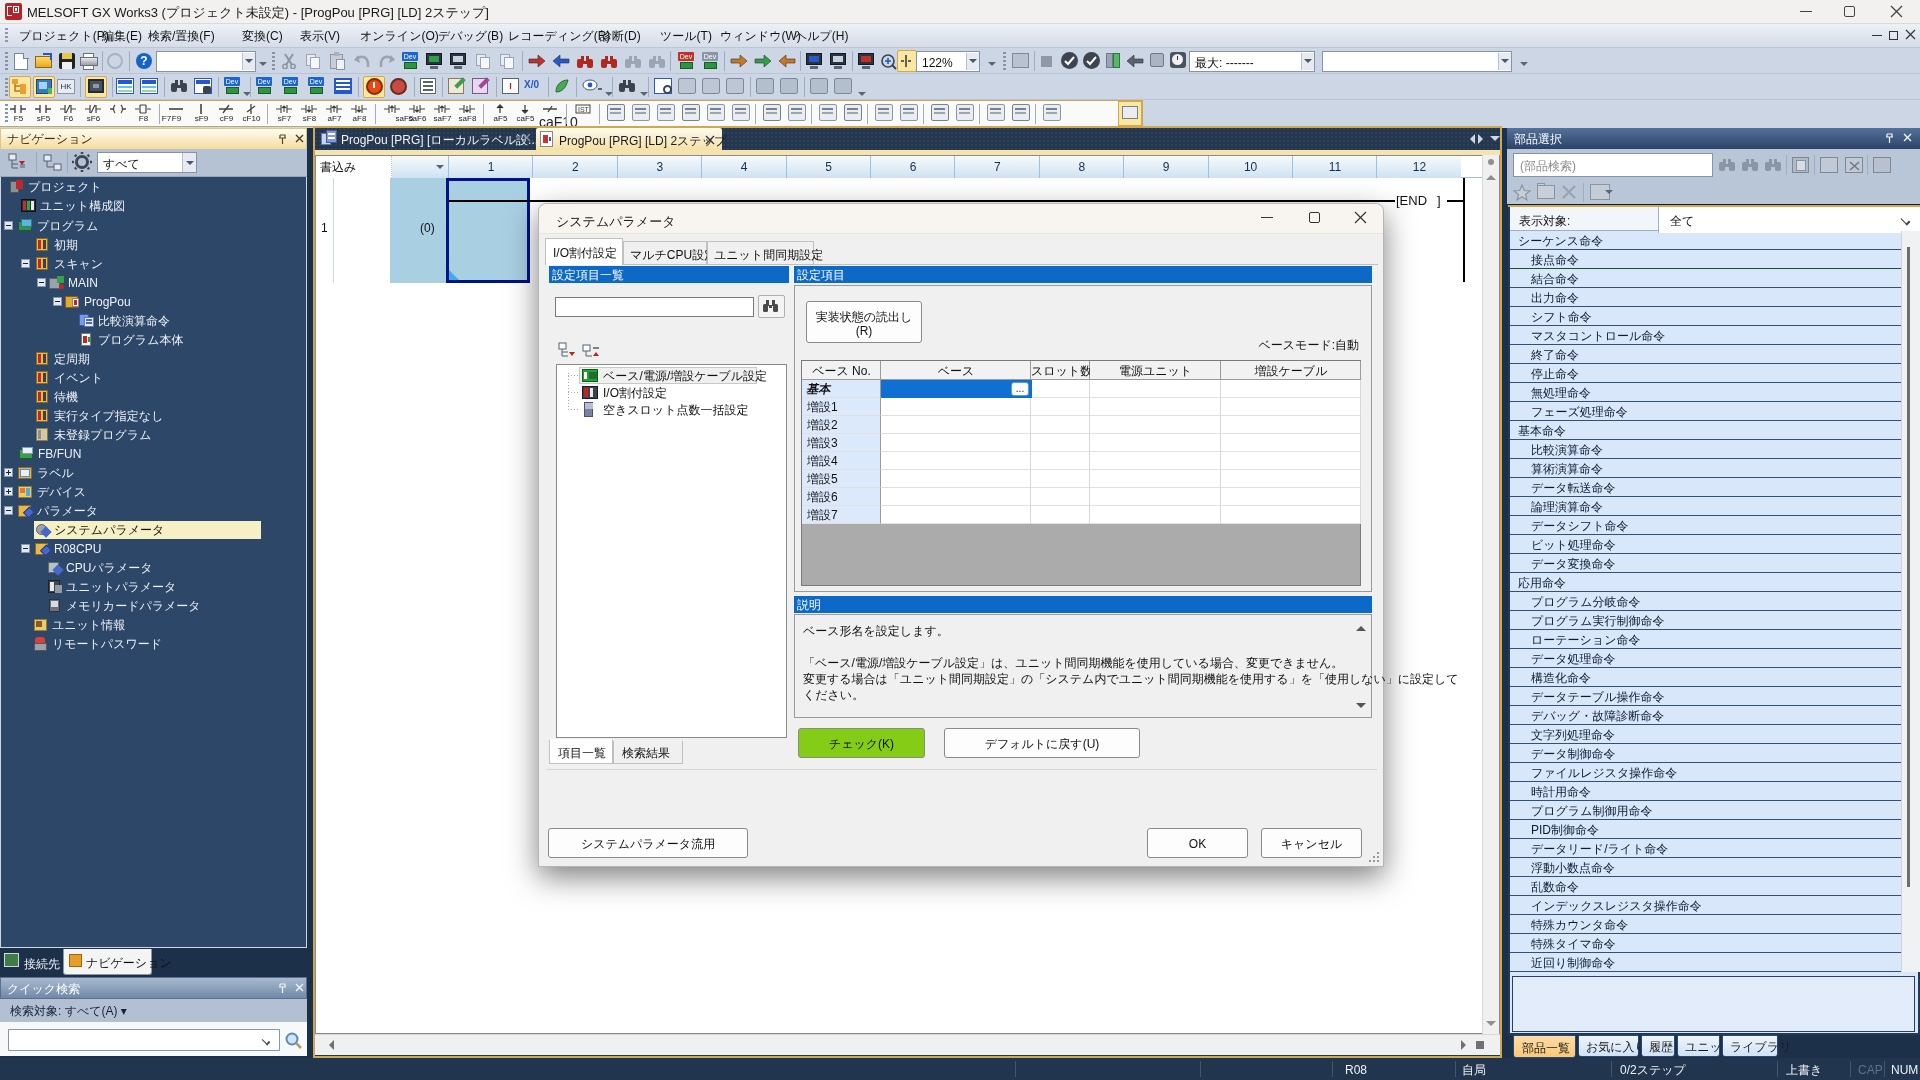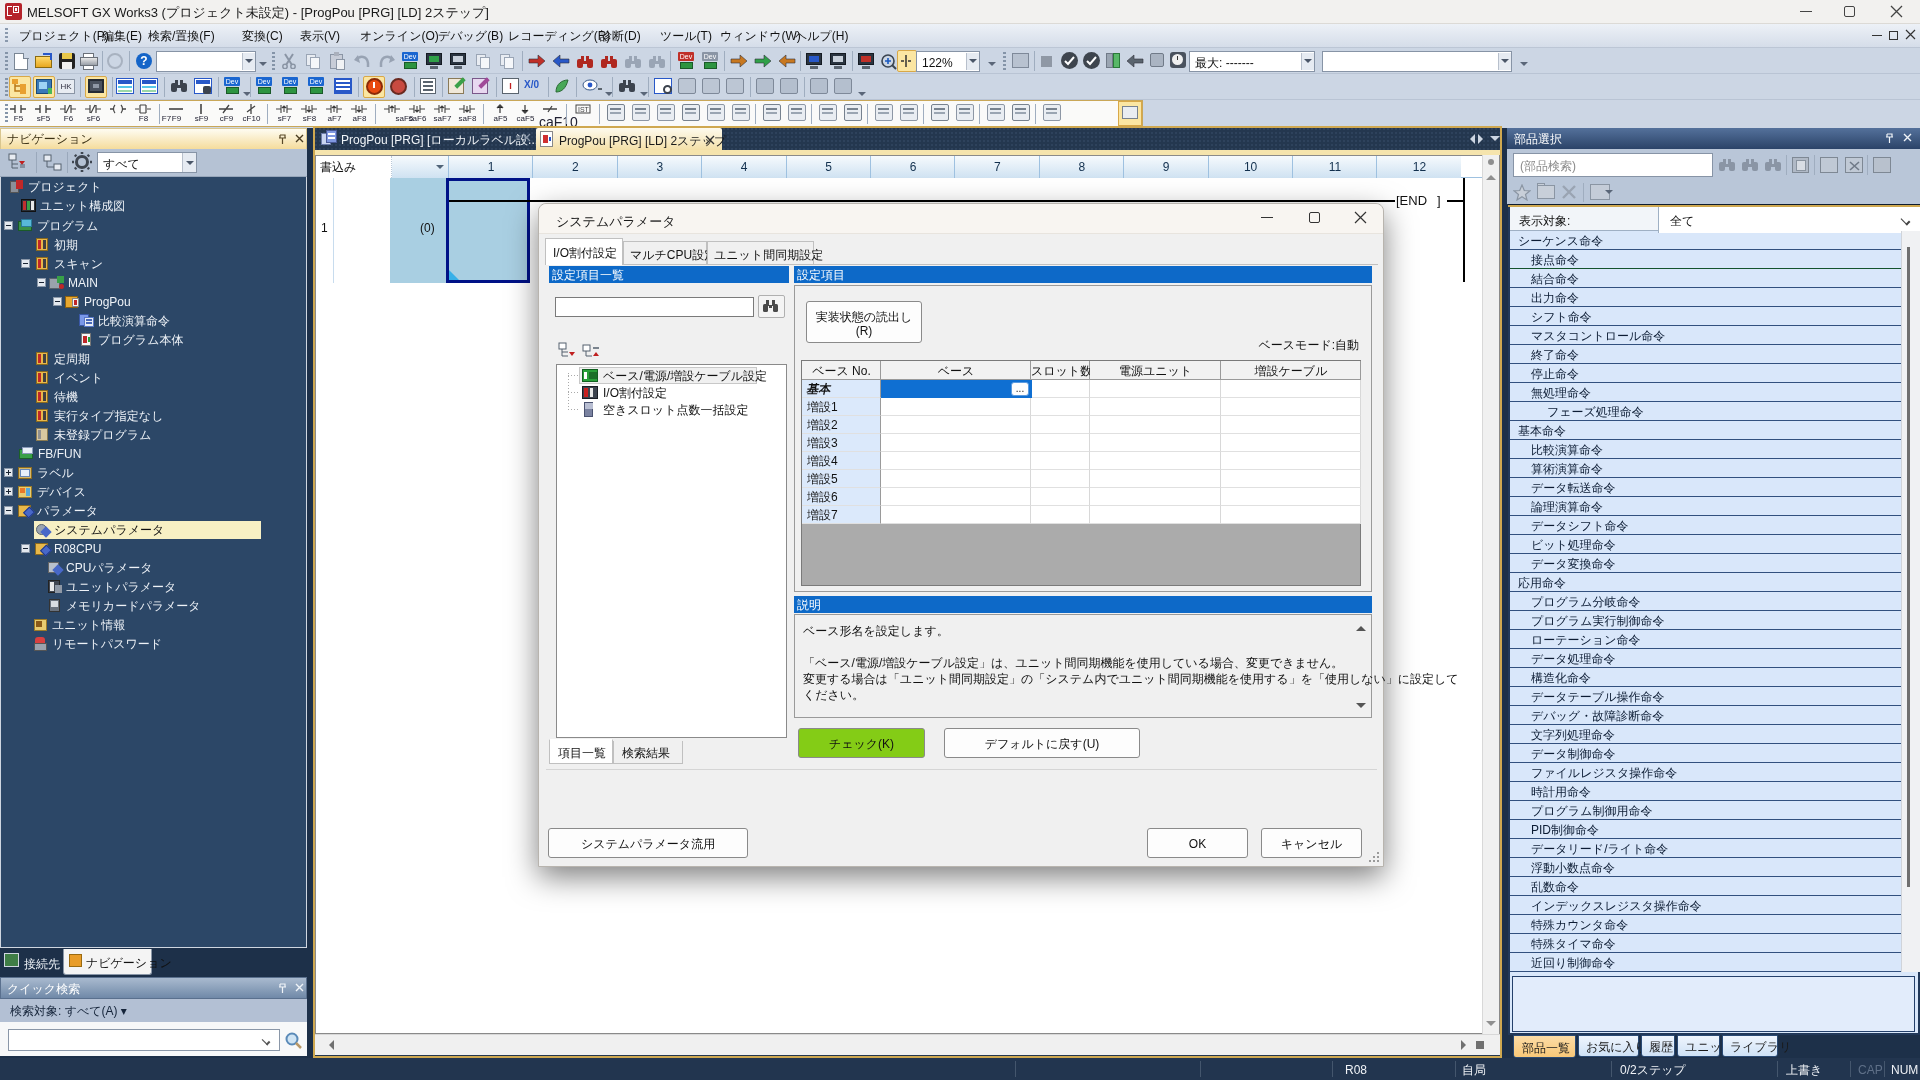--- a/index.html
+++ b/index.html
@@ -1089,21 +1089,21 @@
       <div class="abs" style="left:0px;top:141px;width:391px;height:19px;border-bottom:1px solid #32507e;">
         <div class="txt" style="left:21px;top:4px;font-size:12px;color:#0c1c34;">終了命令</div>
       </div>
       <div class="abs" style="left:0px;top:160px;width:391px;height:19px;border-bottom:1px solid #32507e;">
         <div class="txt" style="left:21px;top:4px;font-size:12px;color:#0c1c34;">停止命令</div>
       </div>
       <div class="abs" style="left:0px;top:179px;width:391px;height:19px;border-bottom:1px solid #32507e;">
         <div class="txt" style="left:21px;top:4px;font-size:12px;color:#0c1c34;">無処理命令</div>
       </div>
       <div class="abs" style="left:0px;top:198px;width:391px;height:19px;border-bottom:1px solid #32507e;">
-        <div class="txt" style="left:21px;top:4px;font-size:12px;color:#0c1c34;margin-left:16px;">フェーズ処理命令</div>
+        <div class="txt" style="left:21px;top:4px;font-size:12px;color:#0c1c34;">フェーズ処理命令</div>
       </div>
       <div class="abs" style="left:0px;top:217px;width:391px;height:19px;border-bottom:1px solid #32507e;">
         <div class="txt" style="left:8px;top:4px;font-size:12px;color:#0c1c34;">基本命令</div>
       </div>
       <div class="abs" style="left:0px;top:236px;width:391px;height:19px;border-bottom:1px solid #32507e;">
         <div class="txt" style="left:21px;top:4px;font-size:12px;color:#0c1c34;">比較演算命令</div>
       </div>
       <div class="abs" style="left:0px;top:255px;width:391px;height:19px;border-bottom:1px solid #32507e;">
         <div class="txt" style="left:21px;top:4px;font-size:12px;color:#0c1c34;">算術演算命令</div>
       </div>

